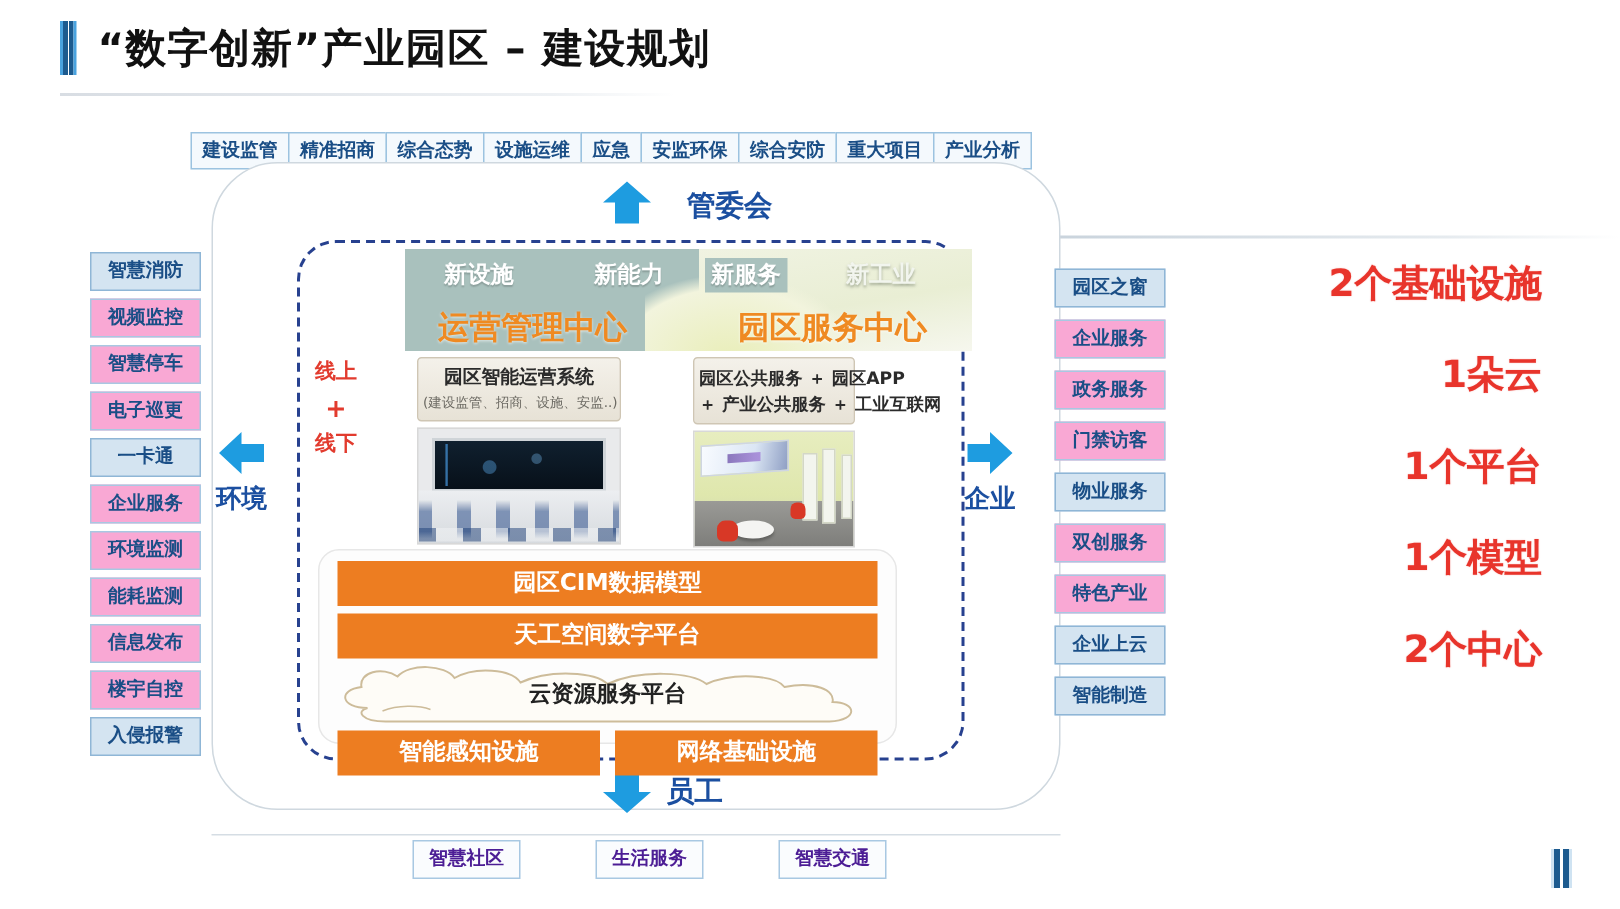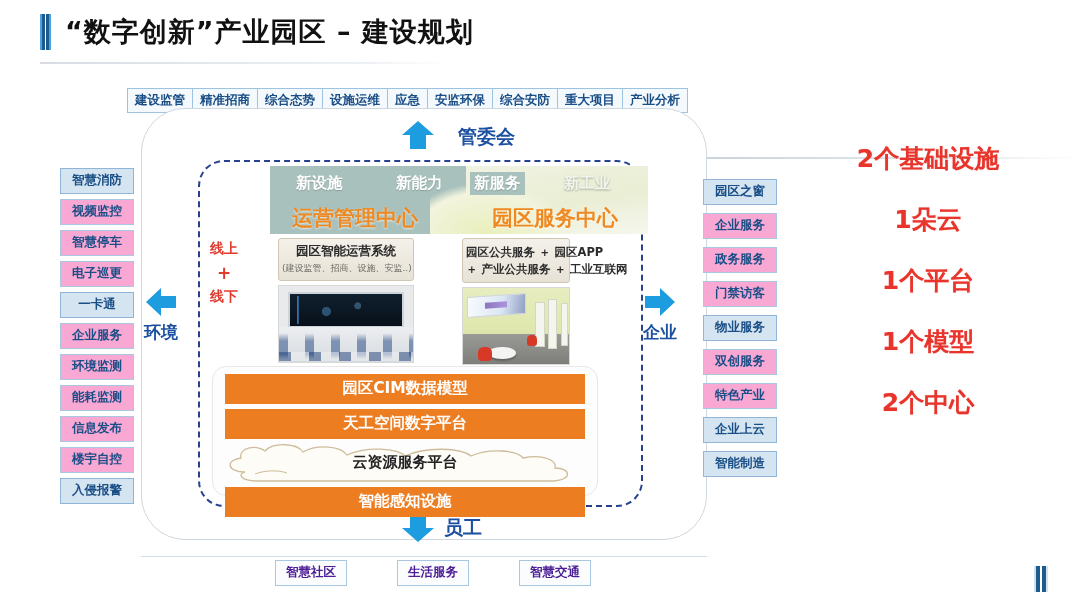--- a/index.html
+++ b/index.html
@@ -168,21 +168,21 @@
       font-family:"DejaVu Sans","Liberation Sans",sans-serif; white-space:nowrap; }
   .cloud-row { position:relative; height:40px; margin:1px 0 3px; }
   .cloud-svg { position:absolute; left:-4px; top:-2px; }
   .cloud-label { position:absolute; width:100%; top:9px; text-align:center;
       font-size:15px; font-weight:bold; color:#222;
       font-family:"DejaVu Sans","Liberation Sans",sans-serif; }
   .bars2 { display:flex; gap:10px; }
   .bars2 .bar { flex:1; margin-bottom:0; }
 
   
-  .redlist { position:absolute; left:828px; top:142px; width:200px; text-align:center; }
+  .redlist { position:absolute; left:828px; top:172px; width:200px; text-align:right; }
   .redlist .r { color:#e8342b; font-size:25px; font-weight:bold; margin-bottom:28px;
       font-family:"DejaVu Sans","Liberation Sans",sans-serif; white-space:nowrap;
       text-shadow:0 0 1px rgba(232,52,43,.35); }
 </style>
 </head>
 <body>
 
 <div id="root">
 
   <div class="title-wrap">
@@ -322,20 +322,21 @@
         <path d="M24,30 C6,30 4,18 20,16 C18,6 34,2 44,9 C52,0 76,1 82,10
                  C96,2 120,4 126,13 C146,4 176,6 184,14 C206,4 240,6 250,14
                  C268,6 296,8 302,16 C322,12 336,18 334,26
                  C350,26 352,38 332,39 L36,39 C20,39 16,32 24,30 Z" fill="#fefcf7" stroke="#cdbc9a" stroke-width="1.3"></path>
         <path d="M34,32 C44,28 58,28 66,31" fill="none" stroke="#cdbc9a" stroke-width="1"></path>
       </svg>
       <div class="cloud-label">云资源服务平台</div>
     </div>
     <div class="bars2">
       <div class="bar">智能感知设施</div>
+      <div class="bar">网络基础设施</div>
     </div>
   </div>
 
   <div class="redlist" id="redlist">
       <div class="r">2个基础设施</div>
       <div class="r">1朵云</div>
       <div class="r">1个平台</div>
       <div class="r">1个模型</div>
       <div class="r">2个中心</div>
     </div>

